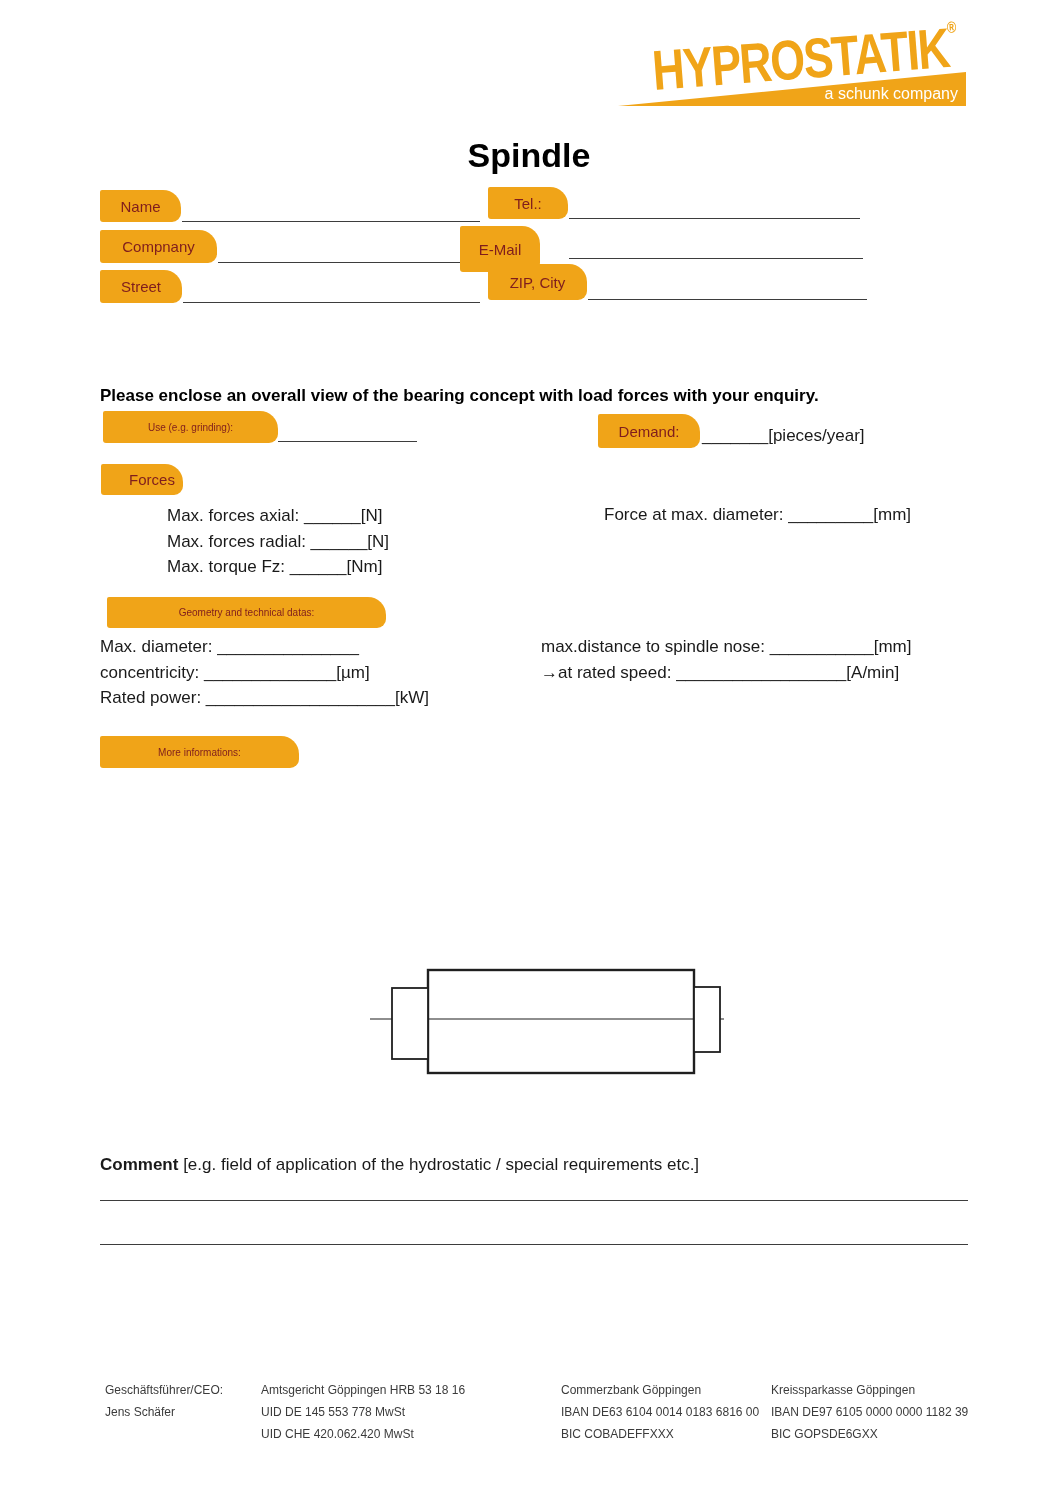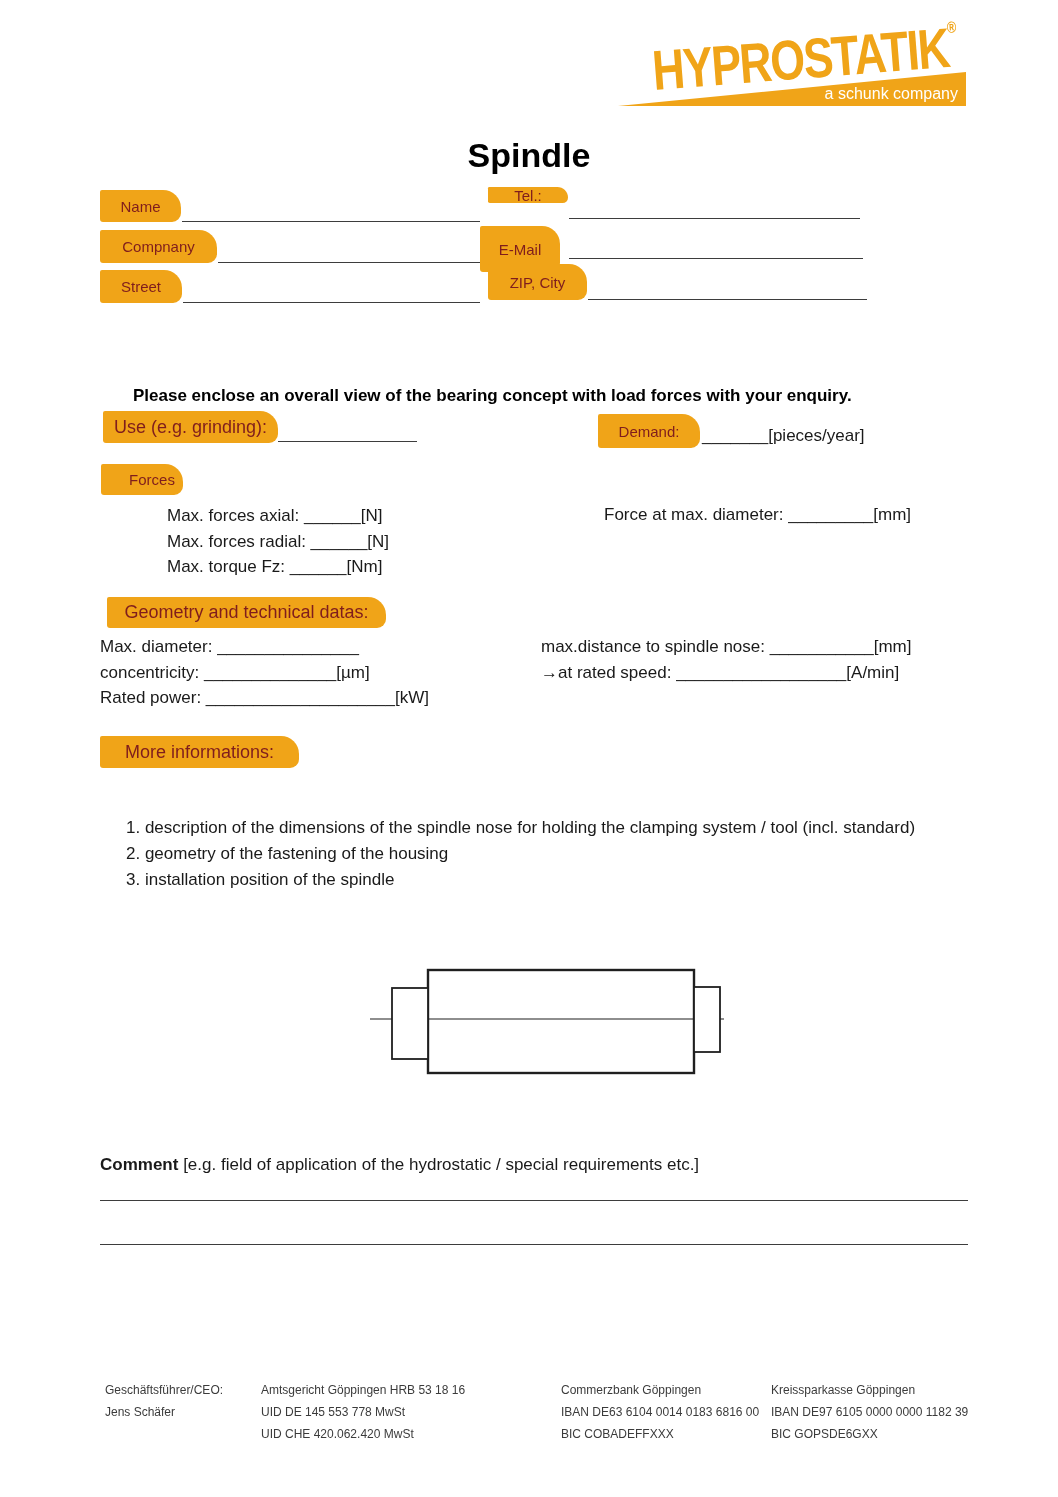--- a/index.html
+++ b/index.html
@@ -27,21 +27,21 @@
   .page-title {
     position: absolute; top: 136px; left: 0; width: 100%; text-align: center;
     font-size: 34px; font-weight: bold; color: #000;
   }
   
   .tab {
     position: absolute; background: var(--orange); color: #7f1d1d;
     display: flex; align-items: center; justify-content: center;
     border-radius: 2px 18px 9px 3px; font-size: 15px; white-space: nowrap;
   }
-  .tab.small-label { font-size: 18px; }
+  .tab.small-label { font-size: 10px; }
   
   .rule { position: absolute; border-top: 1.6px solid var(--rule); }
   
   .line-text { position: absolute; font-size: 17px; color: var(--ink); white-space: nowrap; }
   .para { position: absolute; font-size: 17px; font-weight: bold; color: #000; line-height: 26px; }
   .rows div { line-height: 25.5px; white-space: nowrap; }
   .list div { line-height: 26px; white-space: nowrap; }
   .comment-hint { font-weight: normal; }
   
   .drawing { position: absolute; left: 358px; top: 958px; }
@@ -65,30 +65,30 @@
 
   <div class="tab" style="left:100px; top:190px; width:81px; height:32px;">Name</div>
   <div class="rule" style="left:182px; top:221px; width:298px;"></div>
 
   <div class="tab" style="left:100px; top:230px; width:117px; height:33px;">Compnany</div>
   <div class="rule" style="left:218px; top:262px; width:262px;"></div>
 
   <div class="tab" style="left:100px; top:270px; width:82px; height:33px;">Street</div>
   <div class="rule" style="left:183px; top:302px; width:297px;"></div>
 
-  <div class="tab" style="left:488px; top:187px; width:80px; height:16px;">Tel.:</div>
+  <div class="tab" style="left:488px; top:187px; width:80px; height:32px;">Tel.:</div>
   <div class="rule" style="left:569px; top:218px; width:291px;"></div>
 
-  <div class="tab" style="left:480px; top:226px; width:80px; height:46px;">E-Mail</div>
+  <div class="tab" style="left:460px; top:226px; width:80px; height:46px;">E-Mail</div>
   <div class="rule" style="left:569px; top:258px; width:294px;"></div>
 
   <div class="tab" style="left:488px; top:264px; width:99px; height:36px;">ZIP, City</div>
   <div class="rule" style="left:588px; top:299px; width:279px;"></div>
 
-  <div class="para" style="left:100px; top:383px; width:882px;margin-left:33px;">Please enclose an overall view of the bearing concept with load forces with your enquiry.</div>
+  <div class="para" style="left:100px; top:383px; width:882px;">Please enclose an overall view of the bearing concept with load forces with your enquiry.</div>
 
   <div class="tab small-label" style="left:103px; top:411px; width:175px; height:32px;">Use (e.g. grinding):</div>
   <div class="rule" style="left:278px; top:441px; width:139px;"></div>
 
   <div class="tab" style="left:598px; top:414px; width:102px; height:34px;">Demand:</div>
   <div class="line-text" style="left:702px; top:426px;">_______[pieces/year]</div>
 
   <div class="tab" style="left:101px; top:464px; width:82px; height:31px;padding-left:20px;">Forces</div>
   <div class="line-text rows" style="left:167px; top:503px;">
     <div>Max. forces axial: ______[N]</div>
@@ -102,25 +102,20 @@
     <div>Max. diameter: _______________</div>
     <div>concentricity: ______________[µm]</div>
     <div>Rated power: ____________________[kW]</div>
   </div>
   <div class="line-text rows" style="left:541px; top:634px;">
     <div>max.distance to spindle nose: ___________[mm]</div>
     <div>→at rated speed: __________________[A/min]</div>
   </div>
 
   <div class="tab small-label" style="left:100px; top:736px; width:199px; height:32px;">More informations:</div>
-  <div class="line-text list" style="left:126px; top:815px;">
-    <div>1. description of the dimensions of the spindle nose for holding the clamping system / tool (incl. standard)</div>
-    <div>2. geometry of the fastening of the housing</div>
-    <div>3. installation position of the spindle</div>
-  </div>
 
   <svg class="drawing" width="380" height="125" viewBox="0 0 380 125">
     <line x1="12" y1="61" x2="366" y2="61" stroke="#1f1f1f" stroke-width="1.2"></line>
     <rect x="70" y="12" width="266" height="103" fill="#fff" stroke="#1f1f1f" stroke-width="2.4"></rect>
     <line x1="70" y1="61" x2="336" y2="61" stroke="#1f1f1f" stroke-width="1.2"></line>
     <rect x="34" y="30" width="36" height="71" fill="#fff" stroke="#1f1f1f" stroke-width="1.8"></rect>
     <rect x="336" y="29" width="26" height="65" fill="#fff" stroke="#1f1f1f" stroke-width="1.8"></rect>
   </svg>
 
   <div class="line-text" style="left:100px; top:1155px;">

